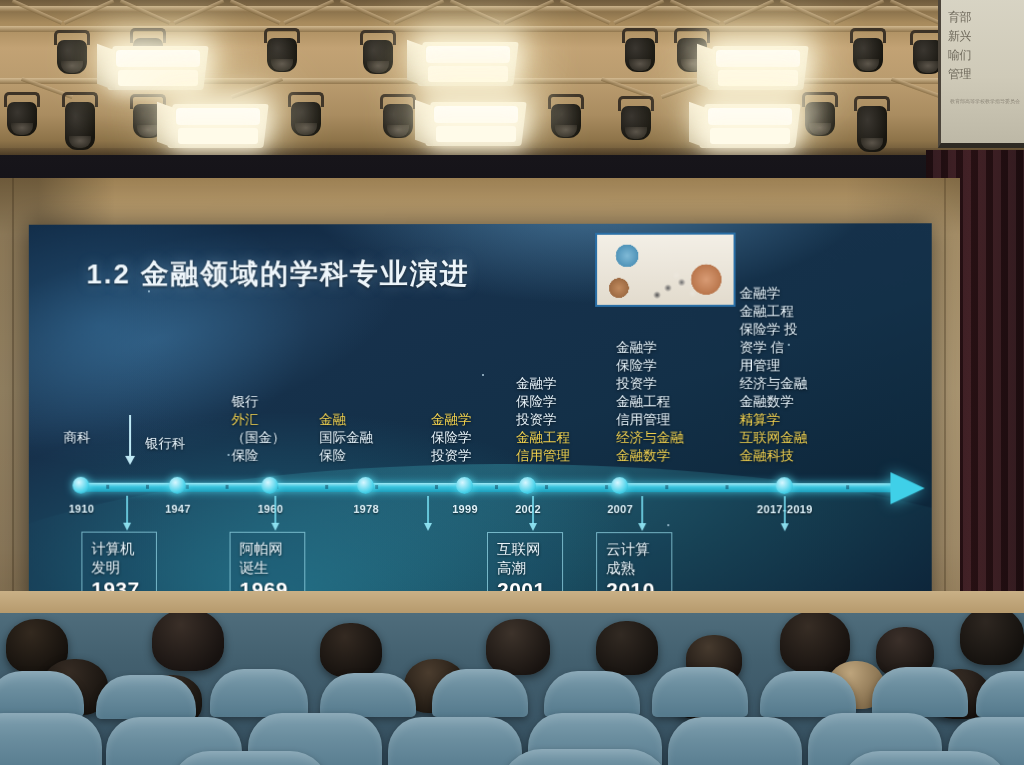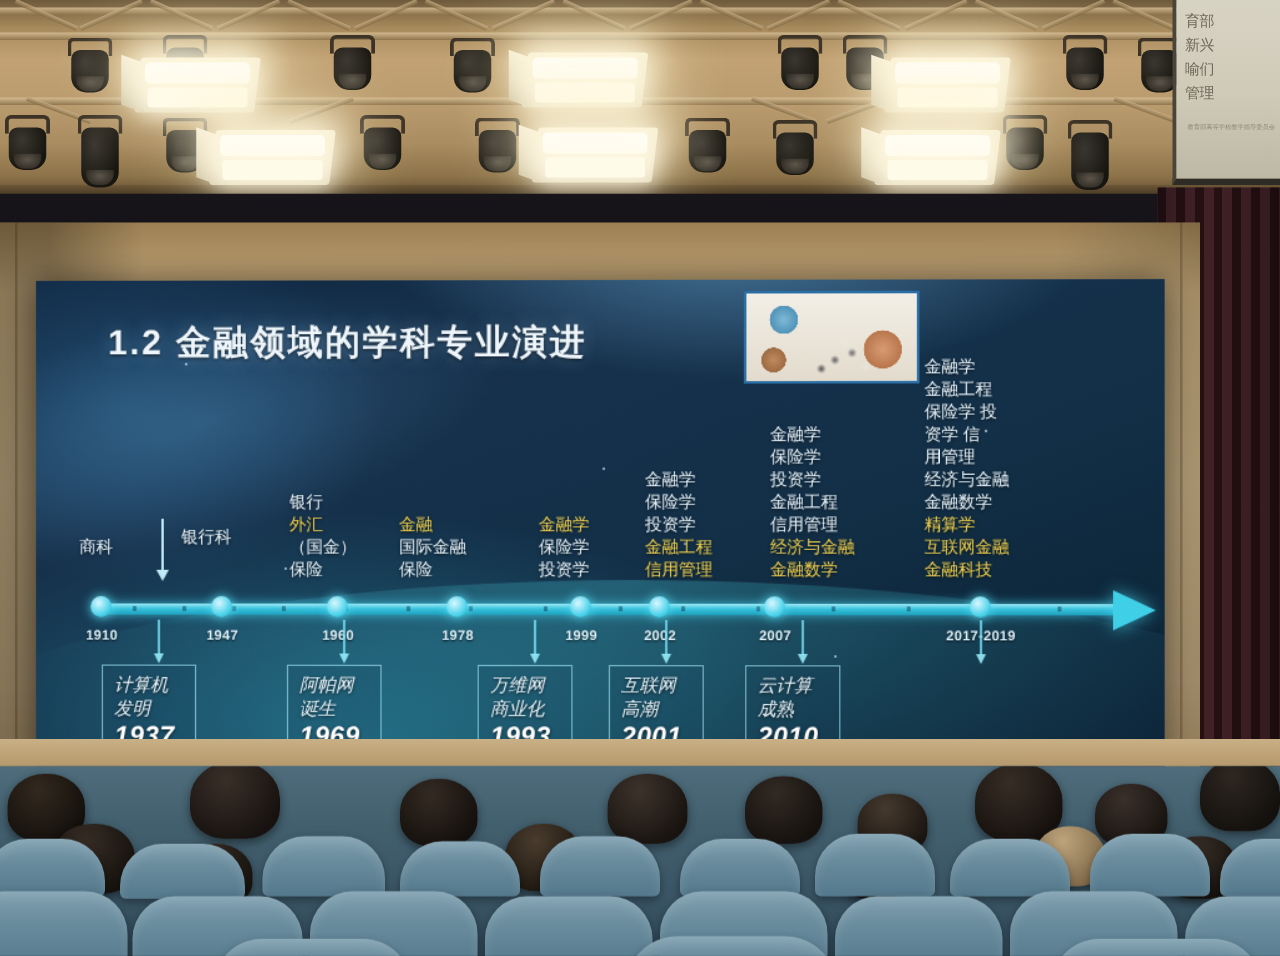--- a/index.html
+++ b/index.html
@@ -235,21 +235,20 @@
     width: 0; height: 0;
     border-left: 4.5px solid transparent;
     border-right: 4.5px solid transparent;
     border-top: 8px solid rgba(150,235,250,.9);
   }
   .evt {
     position: absolute; top: 308px;
     width: 76px; height: 72px;
     border: 1.5px solid rgba(160,230,245,.68);
     background: rgba(20,60,90,.18);
-    font-style: italic;
   }
   .evt .t {
     position: absolute; left: 9px; top: 7px;
     font-size: 14.5px; line-height: 19px; color: #ebf6fc;
     text-shadow: 0 1px 3px rgba(0,0,0,.7);
     white-space: nowrap;
   }
   .evt .yr {
     position: absolute; left: 9px; top: 45px;
     font-size: 21px; font-weight: bold; color: #ffffff;
@@ -473,21 +472,21 @@
     <div class="slide-title">1.2 金融领域的学科专业演进</div>
 
     <div class="hero-photo"></div>
 
     <div class="down-arrow"></div>
 
     <div class="discipline-col" style="left:35px;top:205px">
       <div class="w">商科</div>
     </div>
 
-    <div class="discipline-col" style="left:117px;top:197px">
+    <div class="discipline-col" style="left:117px;top:211px">
       <div class="w">银行科</div>
     </div>
 
     <div class="discipline-col" style="left:204px;top:169px">
       <div class="w">银行</div>
       <div class="y">外汇</div>
       <div class="w">（国金）</div>
       <div class="w">保险</div>
     </div>
 
@@ -579,24 +578,20 @@
     <div class="drop" style="left:756px;top:272px;height:28px"></div>
 
     <div class="evt" style="left:53px">
       <div class="t"><span>计算机</span><br><span>发明</span></div>
       <div class="yr">1937</div>
     </div>
     <div class="evt" style="left:202px">
       <div class="t"><span>阿帕网</span><br><span>诞生</span></div>
       <div class="yr">1969</div>
     </div>
-    <div class="evt" style="left:355px">
-      <div class="t"><span>万维网</span><br><span>商业化</span></div>
-      <div class="yr">1993</div>
-    </div>
     <div class="evt" style="left:460px">
       <div class="t"><span>互联网</span><br><span>高潮</span></div>
       <div class="yr">2001</div>
     </div>
     <div class="evt" style="left:569px">
       <div class="t"><span>云计算</span><br><span>成熟</span></div>
       <div class="yr">2010</div>
     </div>
 
     <div class="pagenum">5</div>

